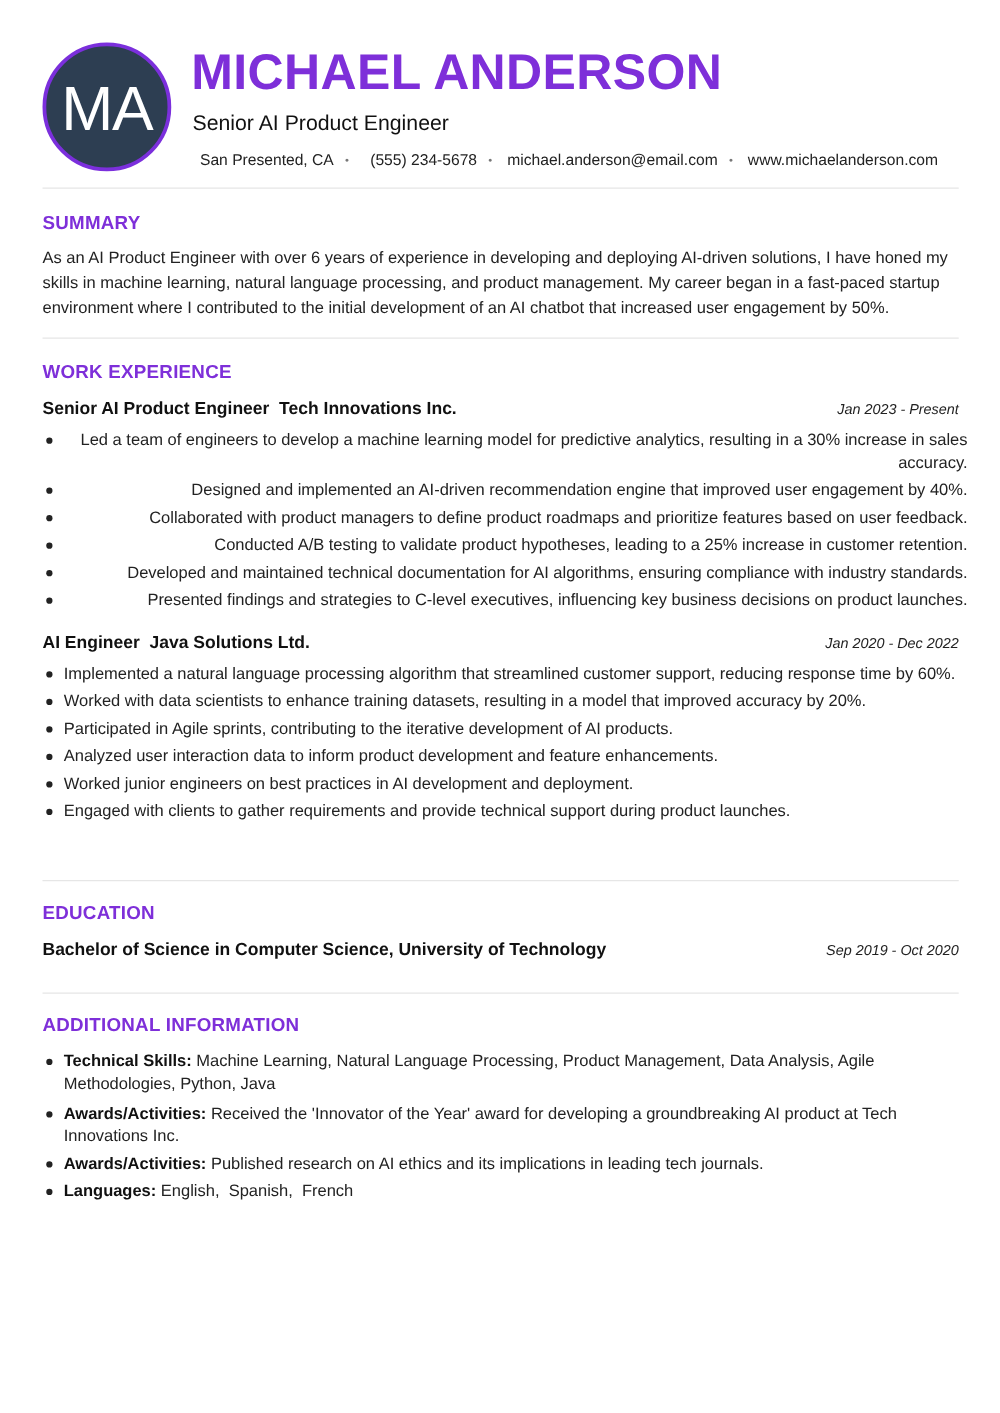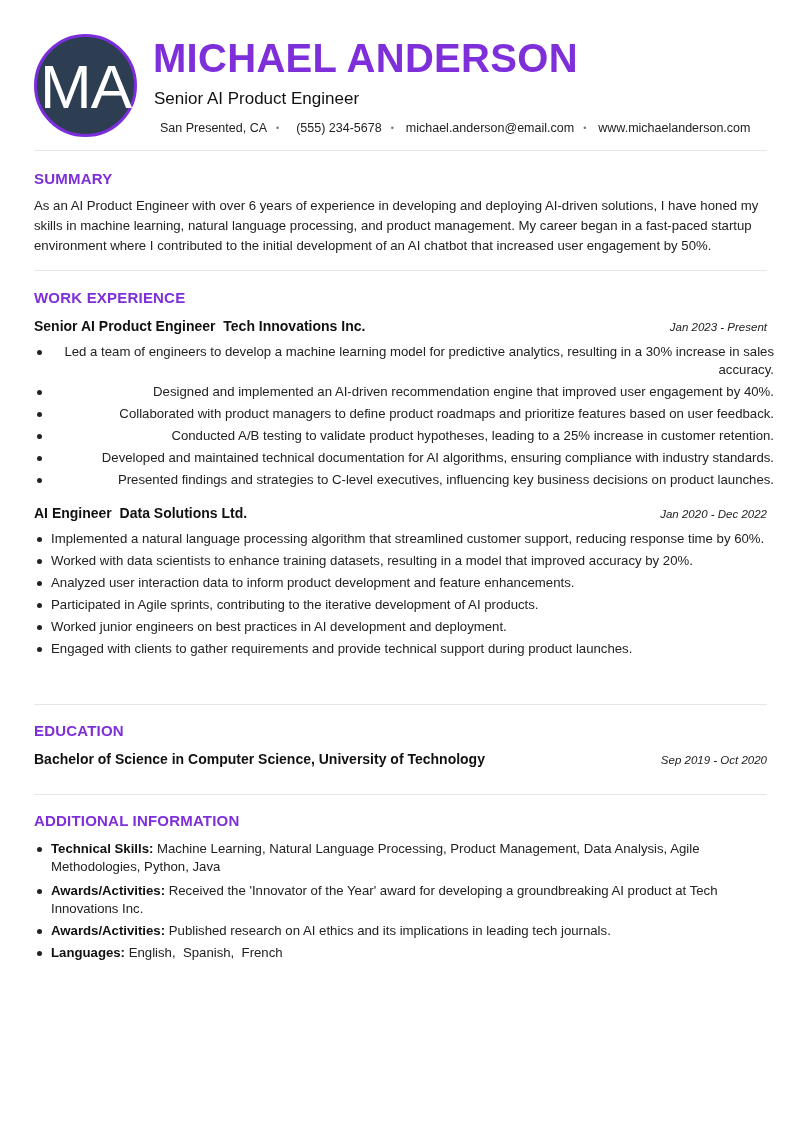--- a/index.html
+++ b/index.html
@@ -2,21 +2,21 @@
 <html><head>
 <meta charset="utf-8">
 <style>
   * { box-sizing: border-box; margin: 0; padding: 0; }
   html, body { width: 800px; height: 1130px; background: #ffffff; }
   body { font-family: "Liberation Sans", "DejaVu Sans", sans-serif; color: #1a1a1a; position: relative; overflow: hidden; }
 
   .header { position: absolute; left: 34px; top: 34px; width: 733px; height: 116px; }
   .avatar { position: absolute; left: 0; top: 0; width: 103px; height: 103px; border-radius: 50%;
             background: #2d3e52; border: 3px solid #7b2fdc; display: flex; align-items: center; justify-content: center; }
-  .avatar span { color: #ffffff; font-size: 62px; letter-spacing: -1px; font-weight: normal; margin-top: 2px; }
+  .avatar span { color: #ffffff; font-size: 50px; letter-spacing: -1px; font-weight: normal; margin-top: 2px; }
   .name { position: absolute; left: 119px; top: 2px; font-size: 40px; font-weight: bold; color: #7e2fd9; letter-spacing: 0.3px; }
   .title { position: absolute; left: 120px; top: 55px; font-size: 17px; color: #111; }
   .contact { position: absolute; left: 126px; top: 87px; font-size: 12.5px; color: #222; display: flex; align-items: center; white-space: nowrap; }
   .contact .sep { color: #777; font-size: 9px; margin: 0 12px 0 9px; }
   .contact .item:first-child + .sep { margin-right: 17px; }
 
   .divider { position: absolute; left: 34px; width: 733px; height: 1px; background: #e6e6e6; }
 
   .section-title { position: absolute; left: 34px; font-size: 15px; font-weight: bold; color: #7e2fd9; letter-spacing: 0.2px; }
   .para { position: absolute; left: 34px; width: 740px; font-size: 13.2px; line-height: 20px; color: #222; }
@@ -69,29 +69,29 @@
   <li>Led a team of engineers to develop a machine learning model for predictive analytics, resulting in a 30% increase in sales accuracy.</li>
   <li>Designed and implemented an AI-driven recommendation engine that improved user engagement by 40%.</li>
   <li>Collaborated with product managers to define product roadmaps and prioritize features based on user feedback.</li>
   <li>Conducted A/B testing to validate product hypotheses, leading to a 25% increase in customer retention.</li>
   <li>Developed and maintained technical documentation for AI algorithms, ensuring compliance with industry standards.</li>
   <li>Presented findings and strategies to C-level executives, influencing key business decisions on product launches.</li>
 </ul>
 
 <div class="job-head" style="top:505px;">
   <div class="role">
-    <span>AI Engineer</span>&nbsp;&nbsp;<span>Data Solutions Ltd.</span>
+    <span>AI Engineer</span>&nbsp;&nbsp;<span>Java Solutions Ltd.</span>
   </div>
   <div class="date">Jan 2020 - Dec 2022</div>
 </div>
 <ul class="bullets" style="top:530px;">
   <li>Implemented a natural language processing algorithm that streamlined customer support, reducing response time by 60%.</li>
   <li>Worked with data scientists to enhance training datasets, resulting in a model that improved accuracy by 20%.</li>
+  <li>Participated in Agile sprints, contributing to the iterative development of AI products.</li>
   <li>Analyzed user interaction data to inform product development and feature enhancements.</li>
-  <li>Participated in Agile sprints, contributing to the iterative development of AI products.</li>
   <li>Worked junior engineers on best practices in AI development and deployment.</li>
   <li>Engaged with clients to gather requirements and provide technical support during product launches.</li>
 </ul>
 
 <div class="divider" style="top:704px;"></div>
 
 <div class="section-title" style="top:722px;">EDUCATION</div>
 <div class="job-head" style="top:751px;">
   <div class="role">Bachelor of Science in Computer Science, University of Technology</div>
   <div class="date">Sep 2019 - Oct 2020</div>

